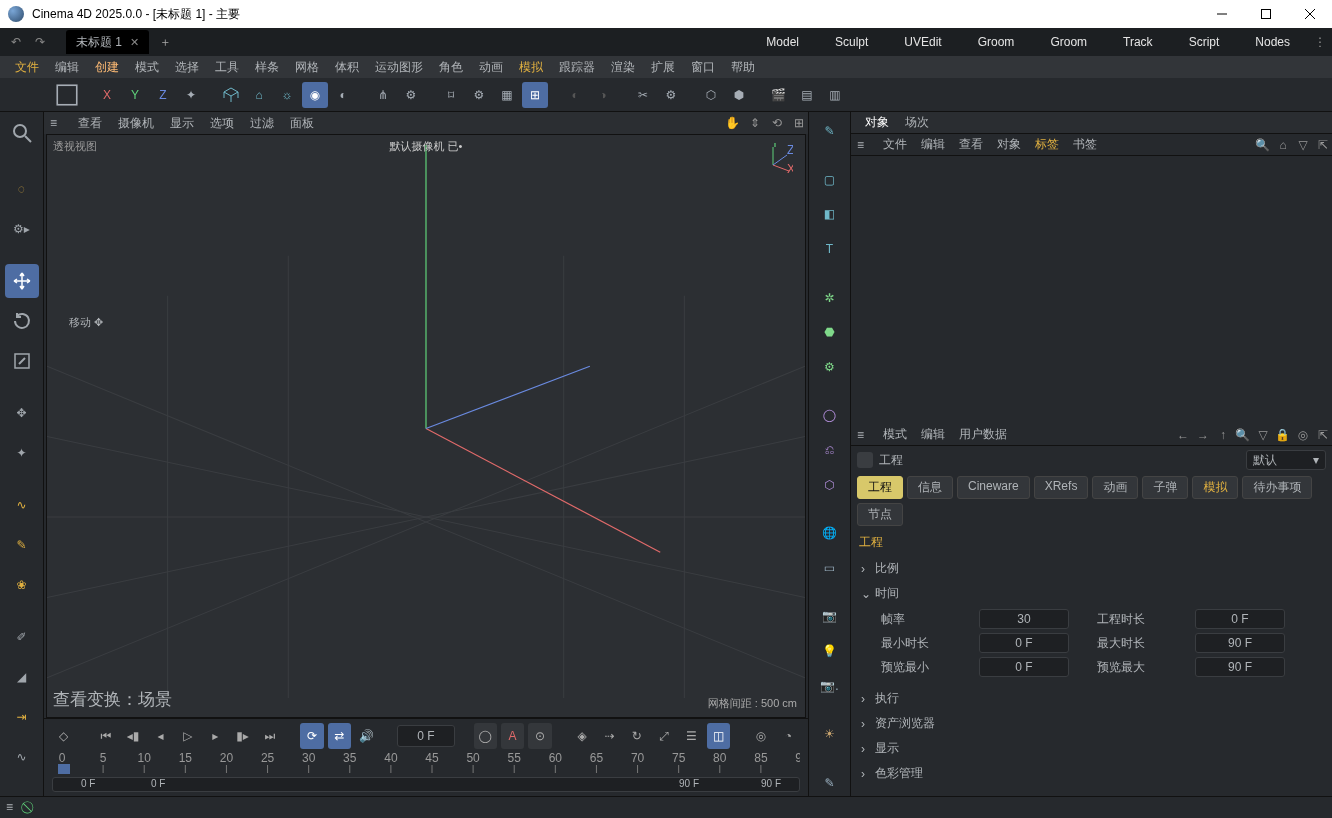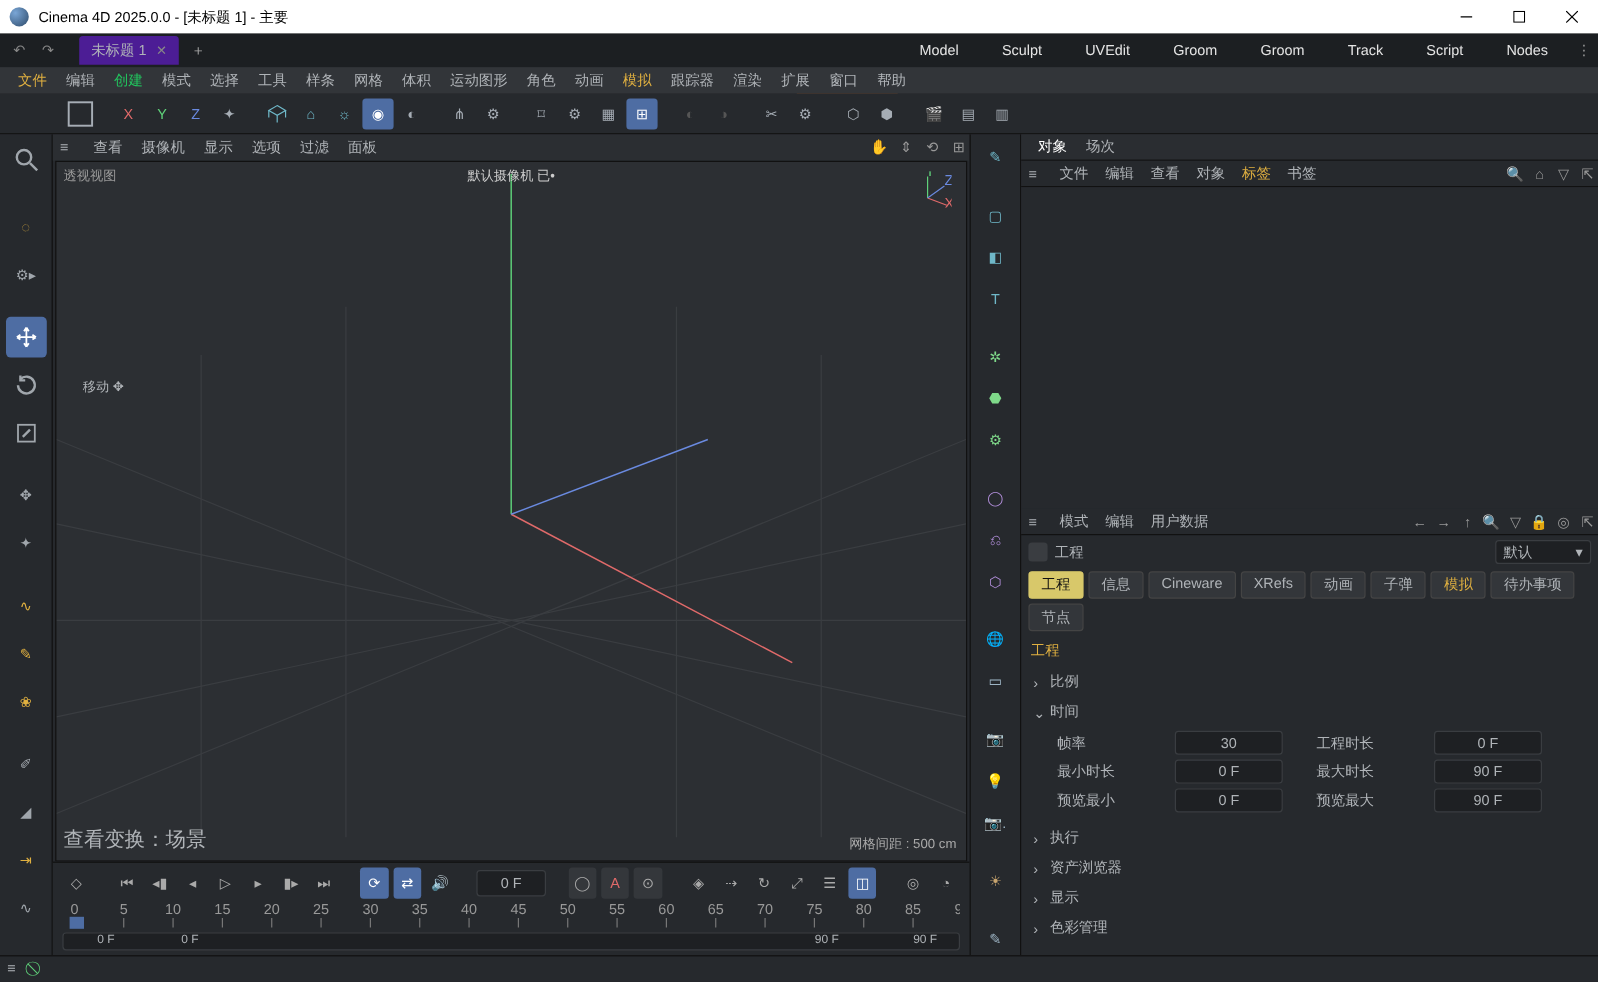--- a/index.html
+++ b/index.html
@@ -8,34 +8,34 @@
 
 .titlebar { height:28px; background:#fff; display:flex; align-items:center; padding-left:8px; color:#000; }
 .titlebar .logo { width:16px; height:16px; background:radial-gradient(circle at 30% 30%,#7aa6d6,#2d4a6a); border-radius:50%; margin-right:8px; }
 .titlebar .tspace { flex:1; }
 .titlebar .wbtn { width:44px; height:28px; display:flex; align-items:center; justify-content:center; }
 .titlebar .wbtn svg { stroke:#000; }
 
 
 .tabrow { height:28px; background:#1c1f22; display:flex; align-items:center; padding-left:4px; }
 .tabrow .hist { width:24px; height:24px; display:flex; align-items:center; justify-content:center; color:#888; }
-.tabrow .tab { height:24px; padding:0 10px; display:flex; align-items:center; background:#4c1d95; border-radius:3px 3px 0 0; margin-right:6px; }
+.tabrow .tab { height:24px; padding:0 10px; display:flex; align-items:center; background:#000000; border-radius:3px 3px 0 0; margin-right:6px; }
 .tabrow .tab .x { margin-left:8px; font-size:11px; color:#888; }
 .tabrow .tabspace { width:14px; }
 .tabrow .plus { width:20px; display:flex; justify-content:center; color:#aaa; }
 .tabrow .layoutbar { margin-left:auto; display:flex; align-items:center; height:100%; }
 .tabrow .layoutbtn { padding:0 18px; height:100%; display:flex; align-items:center; color:#e5e5e5; }
 .tabrow .layoutbtn.active { color:#5eead4; border-bottom:2px solid #f97316;margin-top:47px; }
 .tabrow .menudots { width:24px; text-align:center; color:#999; }
 
 
 .menubar { height:22px; background:#323539; display:flex; align-items:center; padding-left:8px; gap:2px; }
 .menubar span { padding:0 7px; }
 .menu-file{color:#e0b040;}
-.menu-create{color:#22c55e;}
+.menu-create{color:#fdba74;}
 .menu-sim{color:#e0b040;}
 
 
 .toolbar { height:34px; background:#26292d; display:flex; align-items:center; padding-left:54px; gap:4px; border-bottom:1px solid #111; }
 .toolbar .grp { display:flex; gap:2px; margin-right:10px; }
 .tbtn { width:26px; height:26px; display:flex; align-items:center; justify-content:center; border-radius:3px; color:#a6adb5; }
 .tbtn.sel { background:#4e6da3; color:#fff; }
 .tbtn.blue { color:#6fb8c9; }
 .tbtn.dim { color:#555; }
 

